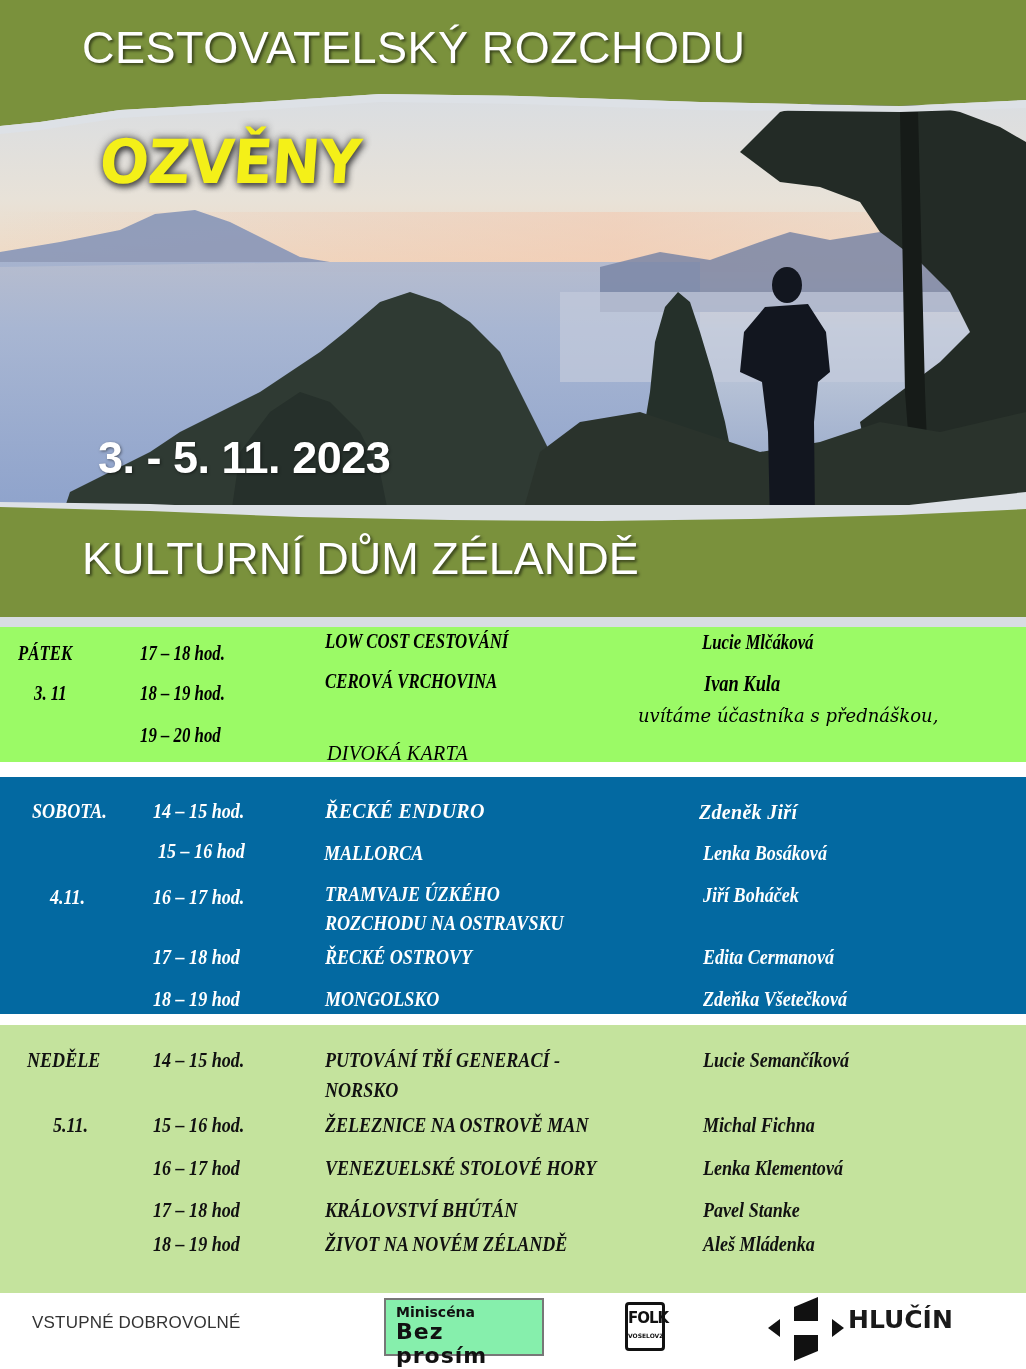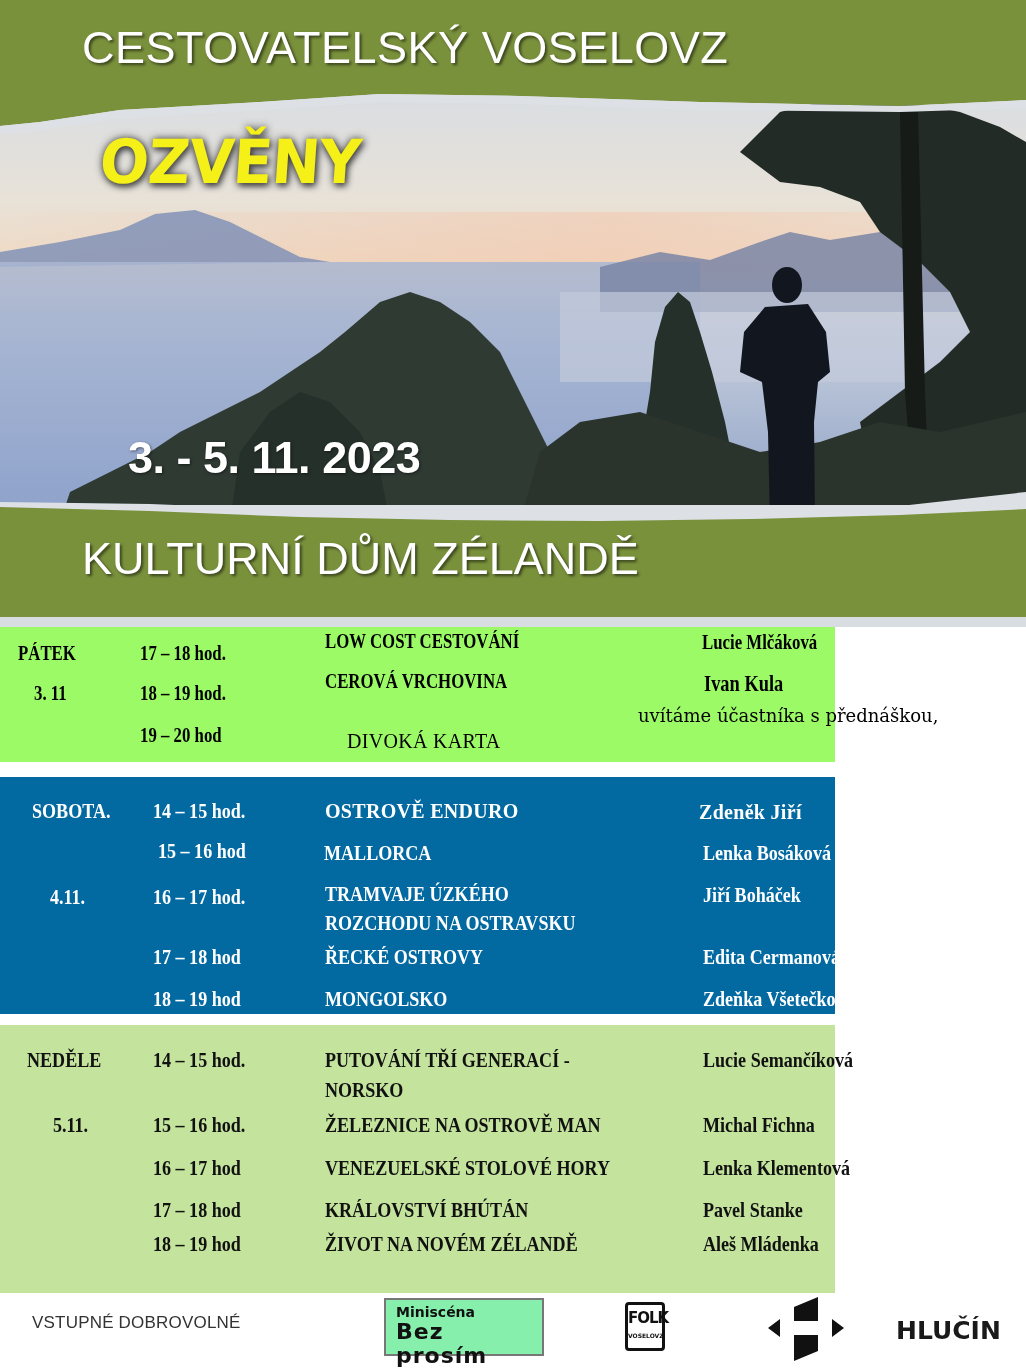--- a/index.html
+++ b/index.html
@@ -29,40 +29,39 @@
       font-size: 58px; color: #f4f018; letter-spacing: -1px;
       text-shadow: 0 0 8px rgba(60,60,60,0.9), 2px 3px 6px rgba(40,40,40,0.8);
       transform: skewX(-4deg) scaleY(1.05);
     }
     .date-text {
       position: absolute; left: 98px; top: 432px;
       font-family: "Liberation Sans", sans-serif; font-weight: bold;
       font-size: 45px; color: #ffffff;
       text-shadow: 1px 1px 3px rgba(0,0,0,0.5);
       letter-spacing: -0.5px;
-      margin-left: 30px;
     }
     .bottom-band {
       position: absolute; left: 0; top: 505px; width: 1026px; height: 112px;
       background: #7a913c;
     }
     .venue-title {
       position: absolute; left: 82px; top: 533px;
       font-family: "Liberation Sans", sans-serif;
       font-size: 45px; color: #ffffff;
       text-shadow: 2px 2px 3px rgba(0,0,0,0.55);
       white-space: nowrap;
     }
     .sep-strip {
       position: absolute; left: 0; top: 617px; width: 1026px; height: 10px;
       background: #d8dde2;
     }
 
     
-    .day-block { position: absolute; left: 0; width: 835px; }
+    .day-block { position: absolute; left: 0; width: 1026px; font-style: italic; }
     .day-fri { top: 627px; height: 135px; background: #9bfa66; }
     .day-sat { top: 777px; height: 237px; background: #0369a1; }
     .day-sun { top: 1025px; height: 268px; background: #c4e39d; }
 
     .cell {
       position: absolute; white-space: nowrap;
       font-family: "Liberation Serif", serif; font-weight: bold;
       font-size: 21px; line-height: 1;
       transform: scaleX(0.86); transform-origin: left center;
     }
@@ -92,22 +91,22 @@
     .logo-folk {
       position: absolute; left: 625px; top: 9px; width: 40px; height: 49px;
       border: 3px solid #111; border-radius: 4px;
       font-family: "DejaVu Sans", sans-serif; color: #111; text-align: center;
       background: #fff;
     }
     .logo-folk .f1 { font-size: 15px; font-weight: 900; line-height: 26px; display: block; letter-spacing: -1px; }
     .logo-folk .f2 { font-size: 6px; font-weight: bold; line-height: 10px; display: block; }
     .logo-hlucin { position: absolute; left: 766px; top: 2px; height: 66px; width: 220px; }
     .logo-hlucin .txt {
-      position: absolute; left: 82px; top: 21px;
-      font-family: "DejaVu Sans", sans-serif; font-weight: bold; font-size: 25px; color: #1a1a1a; margin-left: 48px;
+      position: absolute; left: 82px; top: 10px;
+      font-family: "DejaVu Sans", sans-serif; font-weight: bold; font-size: 25px; color: #1a1a1a;
     }
   </style>
 </head>
 <body>
 
 <div class="top-band"></div>
 
 <div class="hero-photo">
   <svg width="1026" height="430" viewBox="0 0 1026 430" xmlns="http://www.w3.org/2000/svg">
     <defs>
@@ -153,21 +152,21 @@
       <path d="M765 215 L808 212 L826 240 L830 280 L818 290 L814 330 L815 430 L770 430 L768 340 L762 290 L740 280 L744 240 Z"></path>
     </g>
 
     <path d="M0 0 L1026 0 L1026 8 L900 14 L700 10 L520 4 L380 2 L260 10 L120 18 L40 30 L0 34 Z" fill="#7a913c"></path>
     <path d="M0 34 L40 30 L120 18 L260 10 L380 2 L520 4 L700 10 L900 14 L1026 8 L1026 16 L900 20 L700 18 L520 12 L380 10 L260 18 L120 26 L40 38 L0 42 Z" fill="#dde1e6"></path>
 
     <path d="M0 410 L150 412 L300 418 L450 422 L600 422 L750 420 L900 414 L1026 400 L1026 430 L0 430 Z" fill="#dde1e6"></path>
   </svg>
 </div>
 
-<div class="hero-title">CESTOVATELSKÝ  VOSELOVZ</div>
+<div class="hero-title">CESTOVATELSKÝ  ROZCHODU</div>
 <div class="brand-logo">OZVĚNY</div>
 <div class="date-text">3. - 5. 11. 2023</div>
 
 <div class="bottom-band">
   <svg width="1026" height="20" viewBox="0 0 1026 20" style="position:absolute;left:0;top:0;">
     <path d="M0 0 L1026 0 L1026 4 L900 10 L750 14 L600 16 L450 15 L300 12 L150 6 L0 2 Z" fill="#dde1e6"></path>
   </svg>
 </div>
 <div class="venue-title">KULTURNÍ DŮM ZÉLANDĚ</div>
 <div class="sep-strip"></div>
@@ -178,31 +177,31 @@
 
   <div class="cell narrow" style="left:140px; top:16px;">17 – 18 hod.</div>
   <div class="cell narrow" style="left:325px; top:4px;">LOW COST CESTOVÁNÍ</div>
   <div class="cell narrow" style="left:702px; top:5px;">Lucie Mlčáková</div>
 
   <div class="cell narrow" style="left:140px; top:56px;">18 – 19 hod.</div>
   <div class="cell narrow" style="left:325px; top:44px;">CEROVÁ VRCHOVINA</div>
   <div class="cell narrow" style="left:704px; top:45px; font-size:23px;">Ivan Kula</div>
 
   <div class="cell narrow" style="left:140px; top:98px;">19 – 20 hod</div>
-  <div class="cell wide" style="left:327px; top:104px;margin-left:20px;">DIVOKÁ KARTA</div>
+  <div class="cell wide" style="left:327px; top:116px;">DIVOKÁ KARTA</div>
 
   <div class="cell note" style="left:638px; top:80px;">uvítáme účastníka s přednáškou,</div>
 </section>
 
 <section class="day-block day-sat">
   <div class="cell" style="left:32px; top:24px;">SOBOTA.</div>
   <div class="cell" style="left:50px; top:110px;">4.11.</div>
 
   <div class="cell" style="left:153px; top:24px;">14 – 15 hod.</div>
-  <div class="cell wide-b" style="left:325px; top:24px;">OSTROVĚ ENDURO</div>
+  <div class="cell wide-b" style="left:325px; top:24px;">ŘECKÉ ENDURO</div>
   <div class="cell wide-b" style="left:699px; top:25px;">Zdeněk Jiří</div>
 
   <div class="cell" style="left:158px; top:64px;">15 – 16 hod</div>
   <div class="cell" style="left:324px; top:66px;">MALLORCA</div>
   <div class="cell" style="left:703px; top:66px;">Lenka Bosáková</div>
 
   <div class="cell" style="left:153px; top:110px;">16 – 17 hod.</div>
   <div class="cell" style="left:325px; top:107px;">TRAMVAJE ÚZKÉHO</div>
   <div class="cell" style="left:325px; top:136px;">ROZCHODU NA OSTRAVSKU</div>
   <div class="cell" style="left:703px; top:108px;">Jiří Boháček</div>

